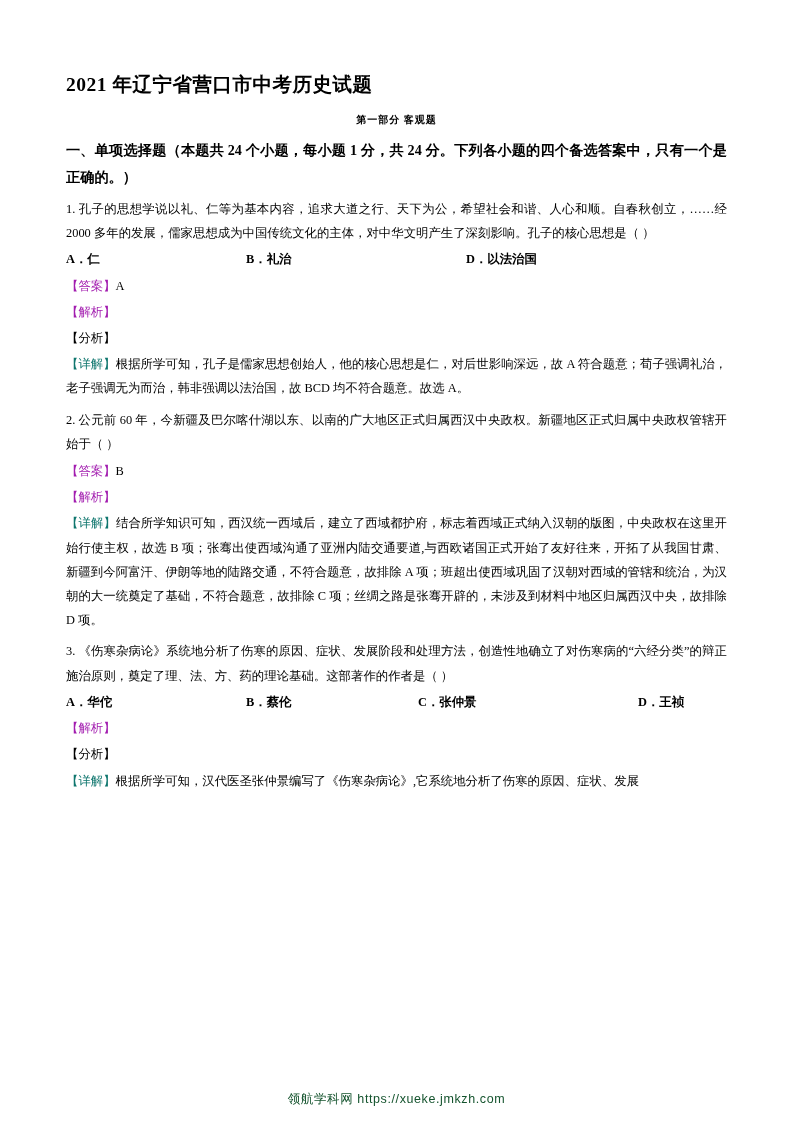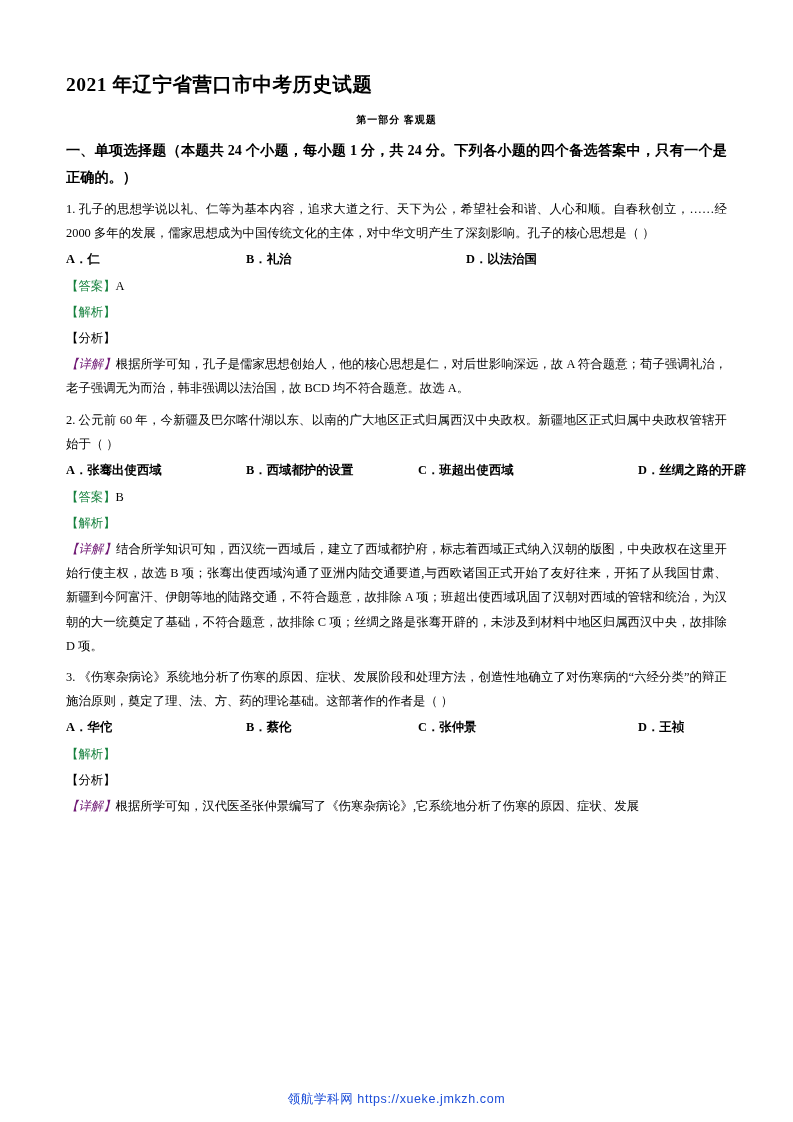--- a/index.html
+++ b/index.html
@@ -65,40 +65,39 @@
   .opt-d { width: 150px; margin-left: 48px; }
   .ans-line {
     font-size: 12.4px;
     line-height: 1.95;
     margin: 2px 0;
   }
   .tag {
     color: #2f5fb0;
   }
   .tag-blue {
-    color: #15803d;
+    color: #a21caf;
   }
   .expl {
     font-size: 12.4px;
     line-height: 1.95;
     text-align: justify;
     margin: 2px 0 2px 0;
   }
   .expl .tag {
-    color: #701a75;
-    font-style: italic;
+    color: #0f766e;
   }
   .footer {
     position: absolute;
     left: 0;
     right: 0;
     bottom: 14px;
     text-align: center;
     font-size: 12.5px;
-    color: #1d4ed8;
+    color: #14532d;
     letter-spacing: 0.6px;
     font-family: "Liberation Sans", sans-serif;
   }
 </style>
 </head>
 <body>
 
 <div class="page">
 
   <div class="doc-title">2021 年辽宁省营口市中考历史试题</div>
@@ -115,26 +114,20 @@
       <div class="opt opt-d">D．以法治国</div>
     </div>
     <div class="ans-line"><span class="tag-blue">【答案】</span><span>A</span></div>
     <div class="ans-line"><span class="tag-blue">【解析】</span></div>
     <div class="ans-line"><span>【分析】</span></div>
     <div class="expl"><span class="tag">【详解】</span><span>根据所学可知，孔子是儒家思想创始人，他的核心思想是仁，对后世影响深远，故 A 符合题意；荀子强调礼治，老子强调无为而治，韩非强调以法治国，故 BCD 均不符合题意。故选 A。</span></div>
   </div>
 
   <div>
     <div class="stem"><span>2.</span> <span>公元前 60 年，今新疆及巴尔喀什湖以东、以南的广大地区正式归属西汉中央政权。新疆地区正式归属中央政权管辖开始于（    ）</span></div>
-    <div class="options">
-      <div class="opt opt-a">A．张骞出使西域</div>
-      <div class="opt opt-b">B．西域都护的设置</div>
-      <div class="opt opt-c">C．班超出使西域</div>
-      <div class="opt opt-d">D．丝绸之路的开辟</div>
-    </div>
     <div class="ans-line"><span class="tag-blue">【答案】</span><span>B</span></div>
     <div class="ans-line"><span class="tag-blue">【解析】</span></div>
     <div class="expl"><span class="tag">【详解】</span><span>结合所学知识可知，西汉统一西域后，建立了西域都护府，标志着西域正式纳入汉朝的版图，中央政权在这里开始行使主权，故选 B 项；张骞出使西域沟通了亚洲内陆交通要道,与西欧诸国正式开始了友好往来，开拓了从我国甘肃、新疆到今阿富汗、伊朗等地的陆路交通，不符合题意，故排除 A 项；班超出使西域巩固了汉朝对西域的管辖和统治，为汉朝的大一统奠定了基础，不符合题意，故排除 C 项；丝绸之路是张骞开辟的，未涉及到材料中地区归属西汉中央，故排除 D 项。</span></div>
   </div>
 
   <div>
     <div class="stem"><span>3.</span> <span>《伤寒杂病论》系统地分析了伤寒的原因、症状、发展阶段和处理方法，创造性地确立了对伤寒病的“六经分类”的辩正施治原则，奠定了理、法、方、药的理论基础。这部著作的作者是（    ）</span></div>
     <div class="options">
       <div class="opt opt-a">A．华佗</div>
       <div class="opt opt-b">B．蔡伦</div>

